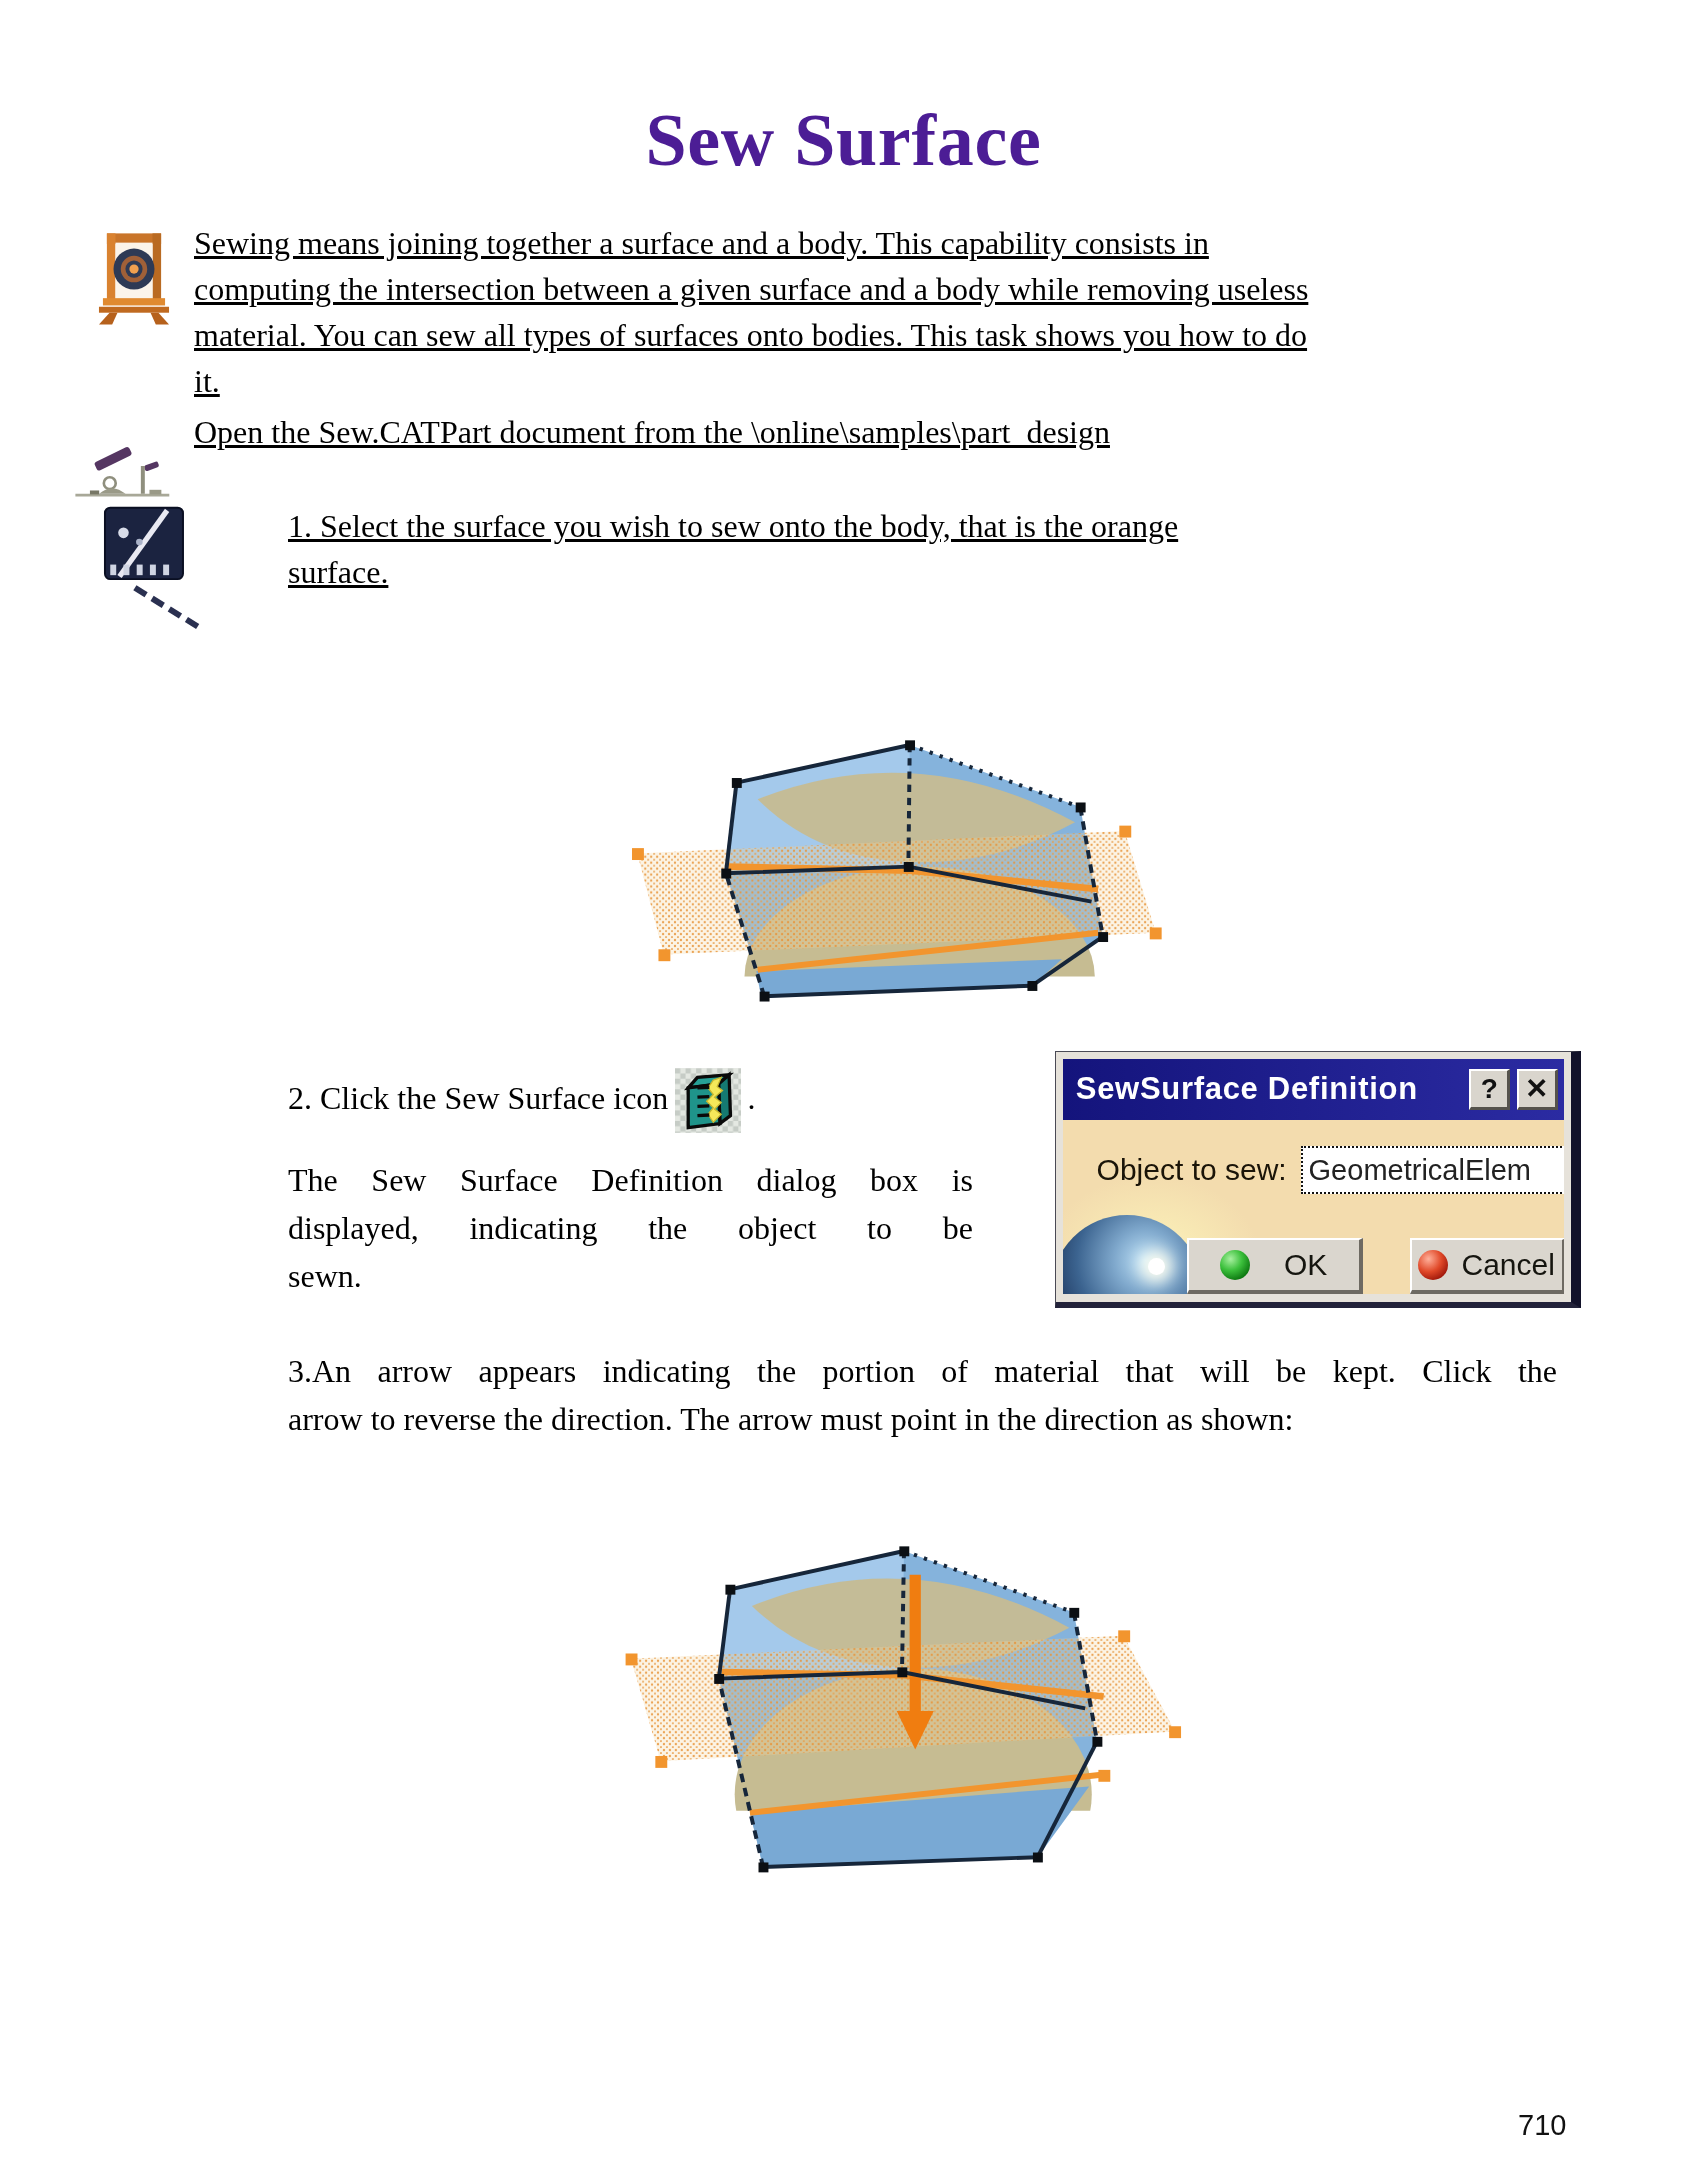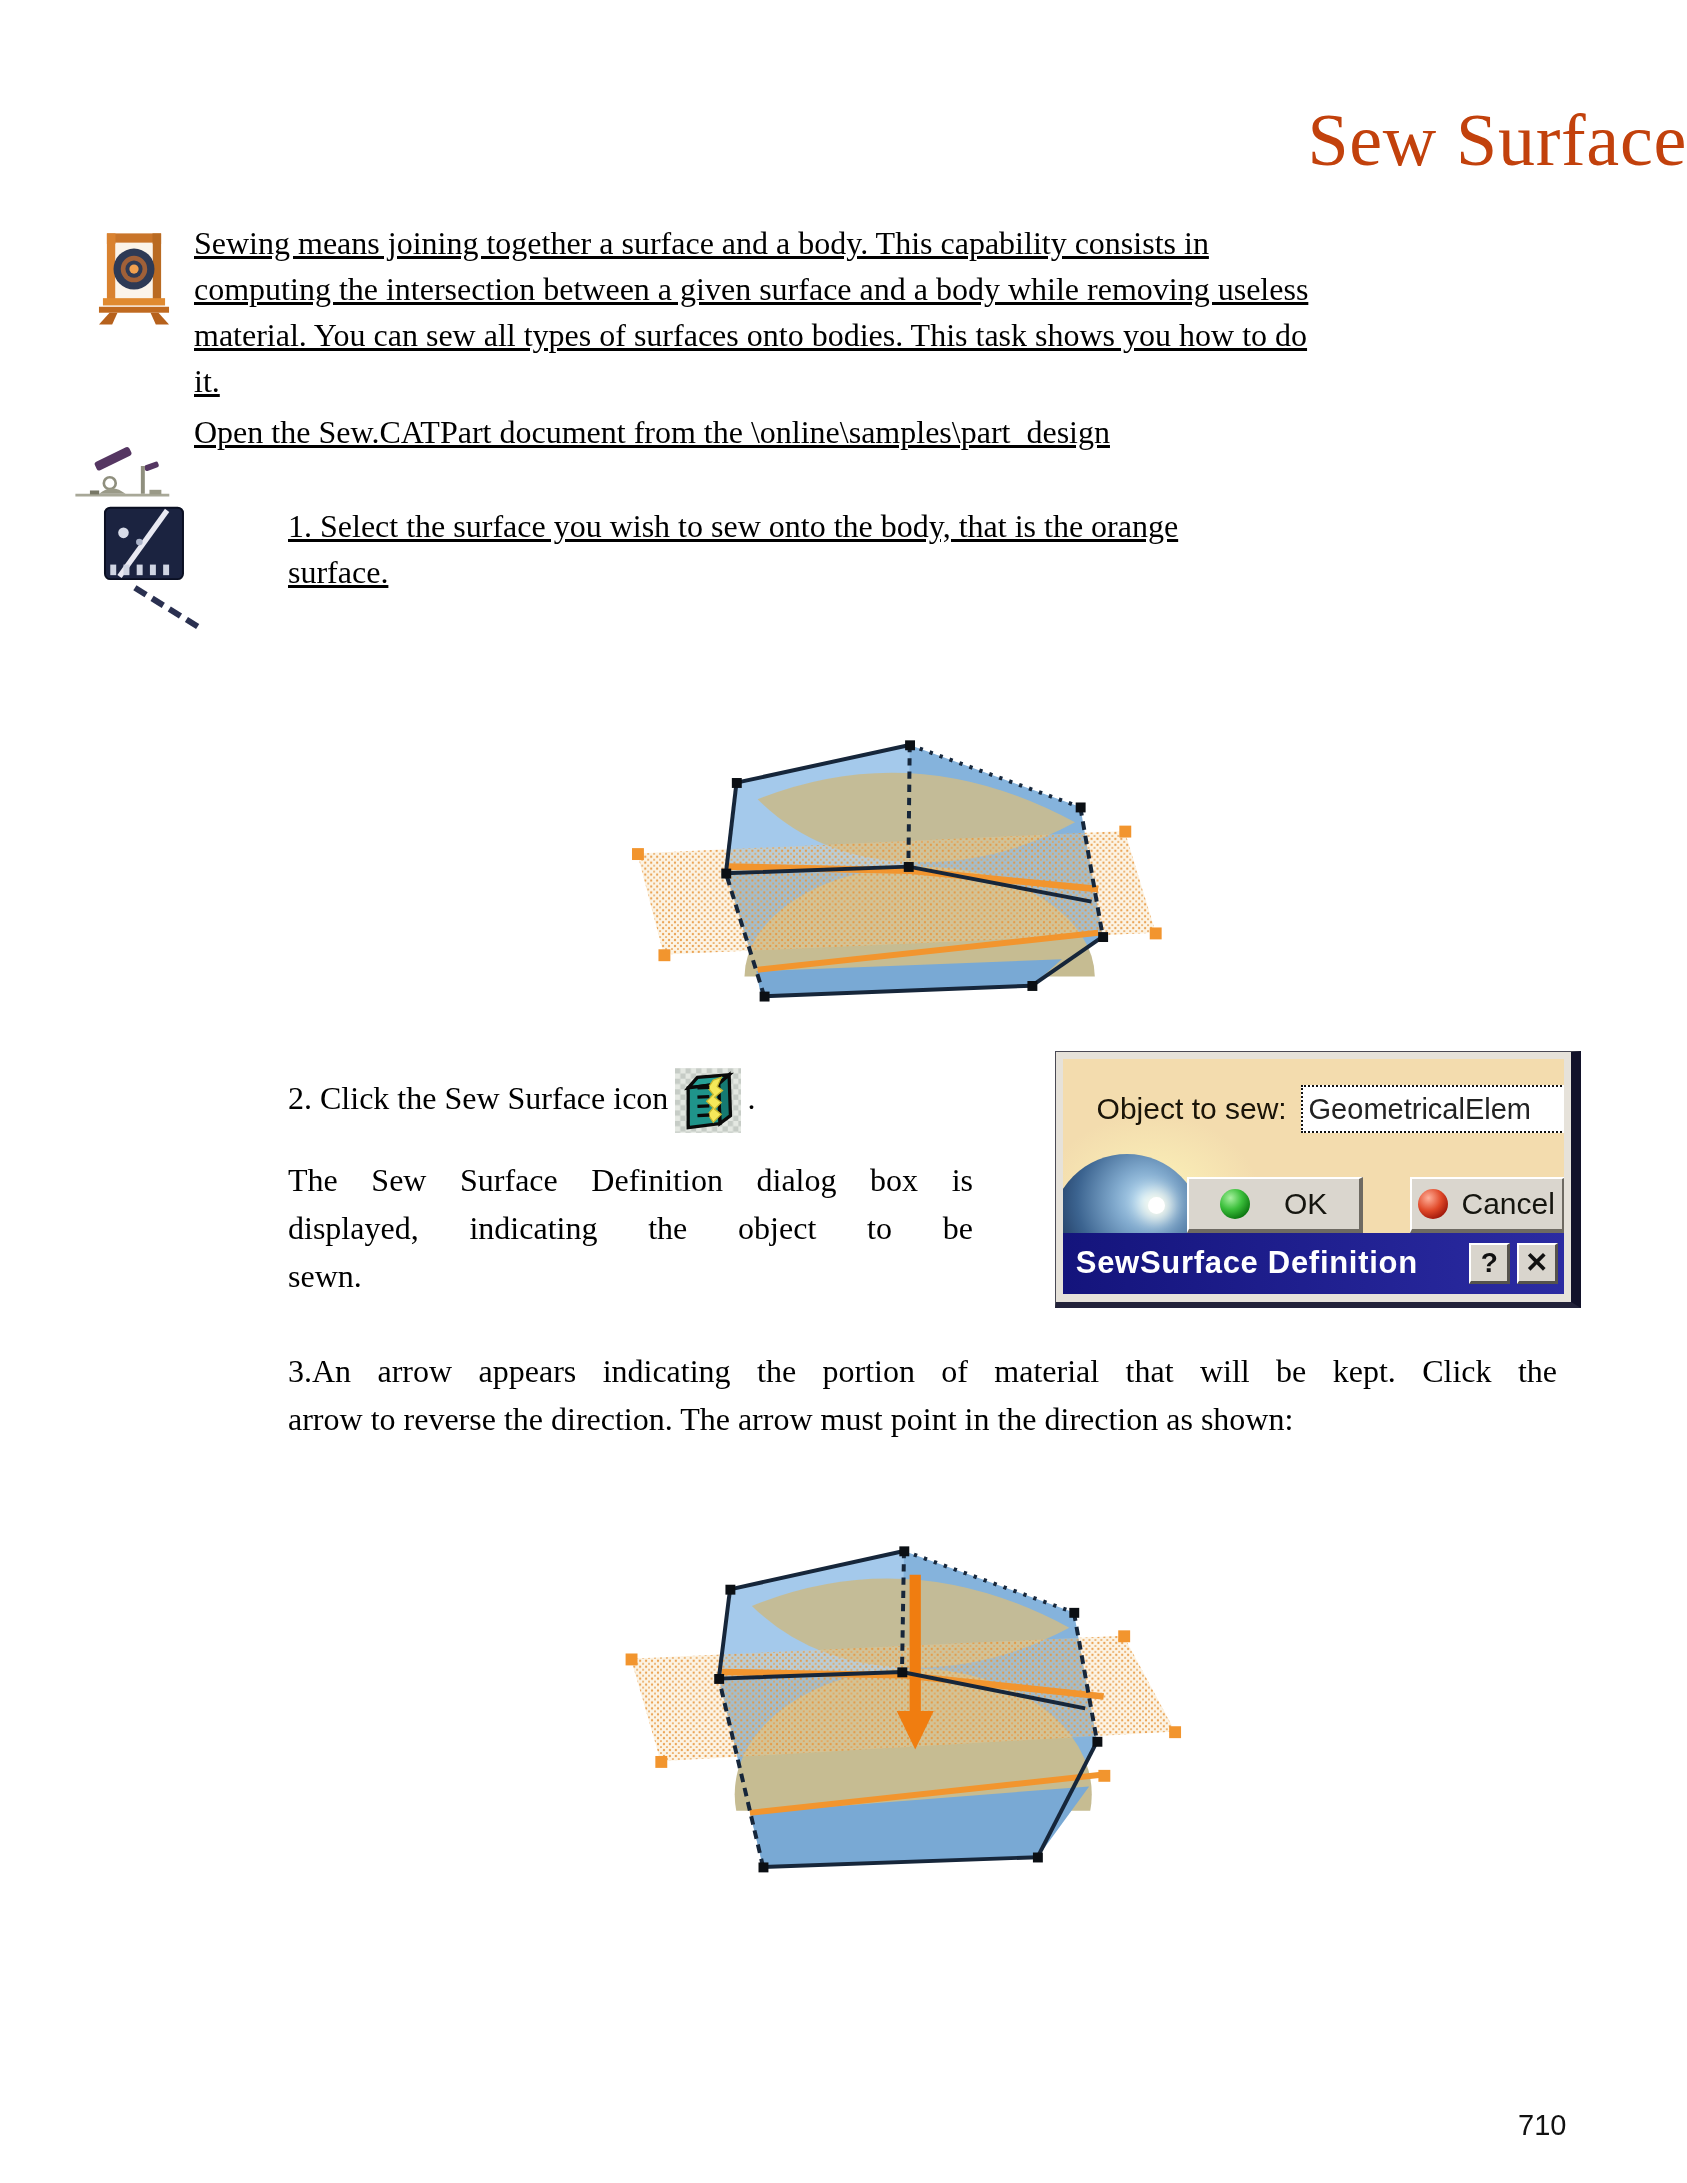--- a/index.html
+++ b/index.html
@@ -1,22 +1,22 @@
 <!DOCTYPE html>
 <html style="font-size:10.6px"><head>
 <meta charset="utf-8">
 <style>
   html,body{margin:0;padding:0;background:#ffffff;}
   #page{position:relative;width:1687px;height:2183px;background:#ffffff;overflow:hidden;
         font-family:"Liberation Serif","DejaVu Serif",serif;color:#000;}
   .abs{position:absolute;}
 
   
-  #doc-title{left:0;top:98px;width:1687px;text-align:right;
-             font-size:74px;font-weight:normal;color:#c2410c;letter-spacing:0.7px;}
+  #doc-title{left:0;top:98px;width:1687px;text-align:center;
+             font-size:74px;font-weight:bold;color:#4c1d95;letter-spacing:0.7px;}
   .body-lines div{font-size:32px;line-height:46px;white-space:nowrap;text-decoration:underline;}
   #intro-text{left:194px;top:220px;width:1330px;}
   #open-text{left:194px;top:409px;width:1158px;}
   #step1-text{left:288px;top:503px;width:1085px;}
   #step2-line{left:288px;top:1066px;height:67px;display:flex;align-items:flex-end;}
   #step2-line .t{font-size:32px;line-height:37px;margin-bottom:16px;white-space:nowrap;}
   #step2-desc{left:288px;top:1156px;width:685px;}
   #step2-desc div{font-size:32px;line-height:48px;}
   #step2-desc div:not(:last-child){text-align:justify;text-align-last:justify;}
   #step3-text{left:288px;top:1347px;width:1269px;}
@@ -223,42 +223,42 @@
     </span>
     <span class="t">.</span>
   </div>
   <div id="step2-desc" class="abs">
       <div>The Sew Surface Definition dialog box is</div>
       <div>displayed, indicating the object to be</div>
       <div>sewn.</div>
     </div>
 
   <div id="dialog" class="abs">
+    <div id="dlg-titlebar">
+      <span id="dlg-title">SewSurface Definition</span>
+      <div class="tb-btn">?</div>
+      <div class="tb-btn">✕</div>
+    </div>
     <div id="dlg-body">
       <div id="dlg-glow"></div>
       <div id="dlg-sphere"></div>
       <div id="dlg-sparkle"></div>
       <div id="dlg-field-row">
         <span id="dlg-field-label">Object to sew:</span>
         <input id="dlg-field" type="text" value="GeometricalElem" style="">
       </div>
       <div class="dlg-btn" id="ok-button">
         <span class="ball" id="ok-ball"></span>
         <span>OK</span>
       </div>
       <div class="dlg-btn" id="cancel-button">
         <span class="ball" id="cancel-ball"></span>
         <span>Cancel</span>
       </div>
     </div>
-    <div id="dlg-titlebar">
-      <span id="dlg-title">SewSurface Definition</span>
-      <div class="tb-btn">?</div>
-      <div class="tb-btn">✕</div>
-    </div>
   </div>
 
   <div id="step3-text" class="abs">
       <div>3.An arrow appears indicating the portion of material that will be kept. Click the</div>
       <div>arrow to reverse the direction. The arrow must point in the direction as shown:</div>
     </div>
 
   <div id="figure-2" class="abs">
     <svg viewBox="0 0 870 555" width="576" height="367">
       <defs>

